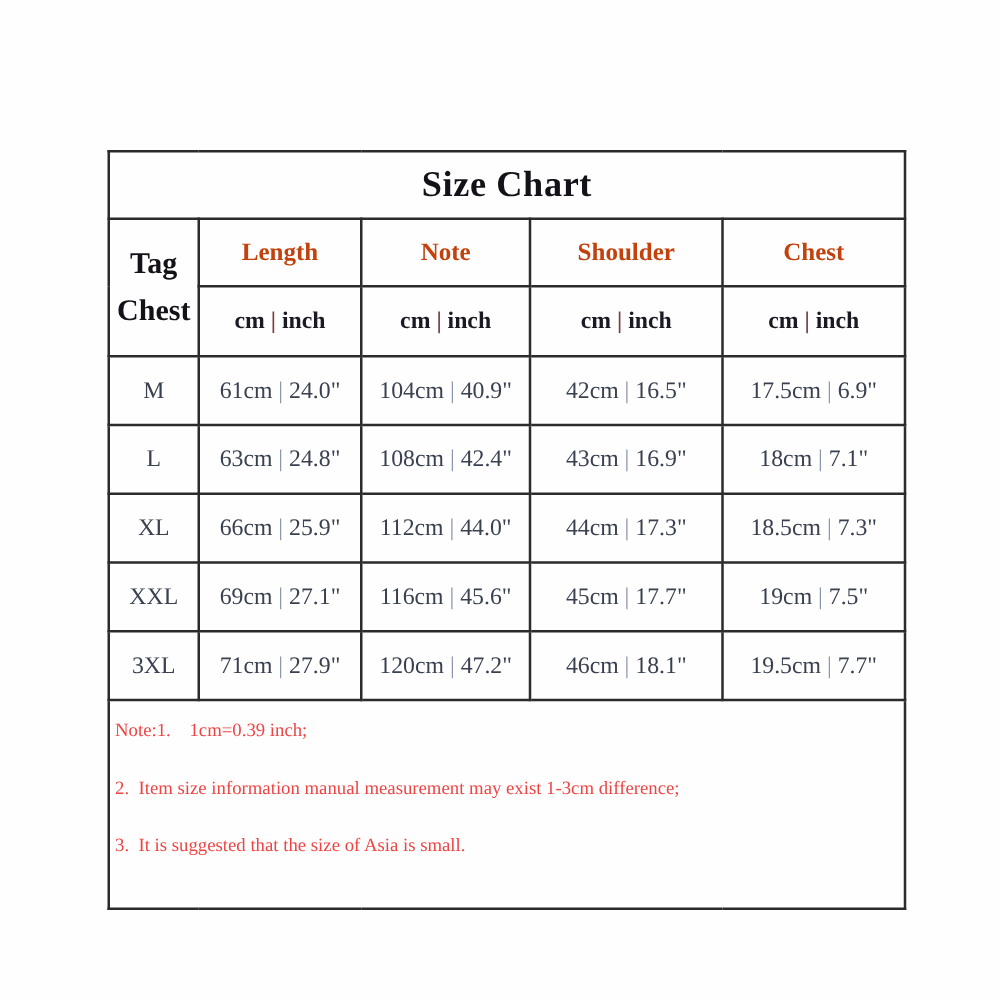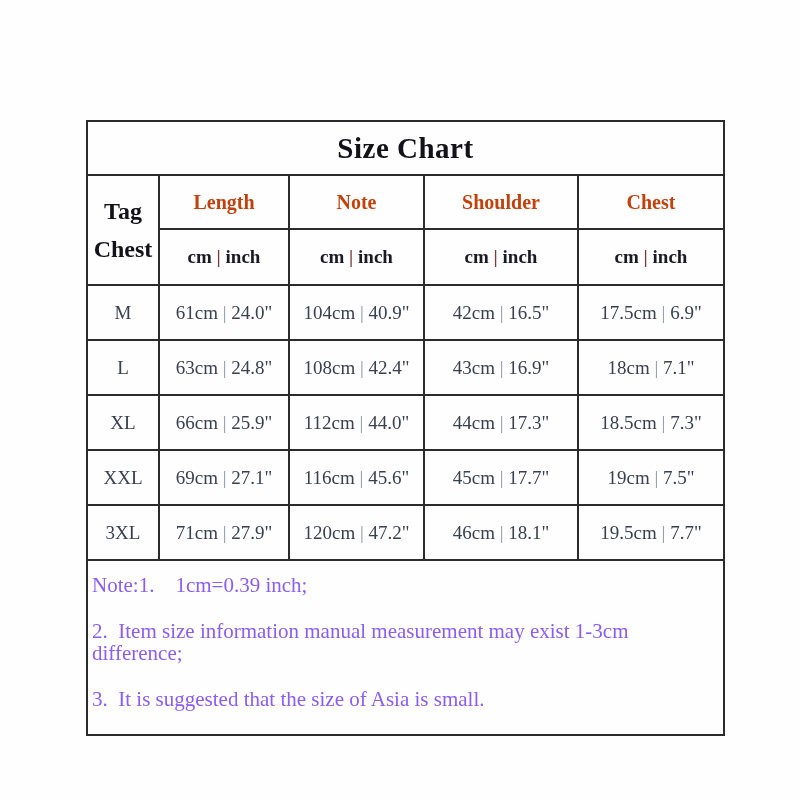--- a/index.html
+++ b/index.html
@@ -70,24 +70,24 @@
   .unit-cell .pipe {
     color: #7d3b3f;
   }
   .notes-cell {
     height: 152px;
     text-align: left !important;
     vertical-align: top !important;
     padding: 13px 6px 0 4px !important;
   }
   .note-line {
-    font-size: 21px;
+    font-size: 15px;
     line-height: 22px;
     margin-bottom: 24px;
-    color: #8b5cf6;
+    color: #ef4444;
     white-space: pre-wrap;
   }
 </style>
 </head>
 <body>
 
 <div class="table-wrap">
   <table class="size-chart">
     <colgroup>
       <col style="width:72px">

